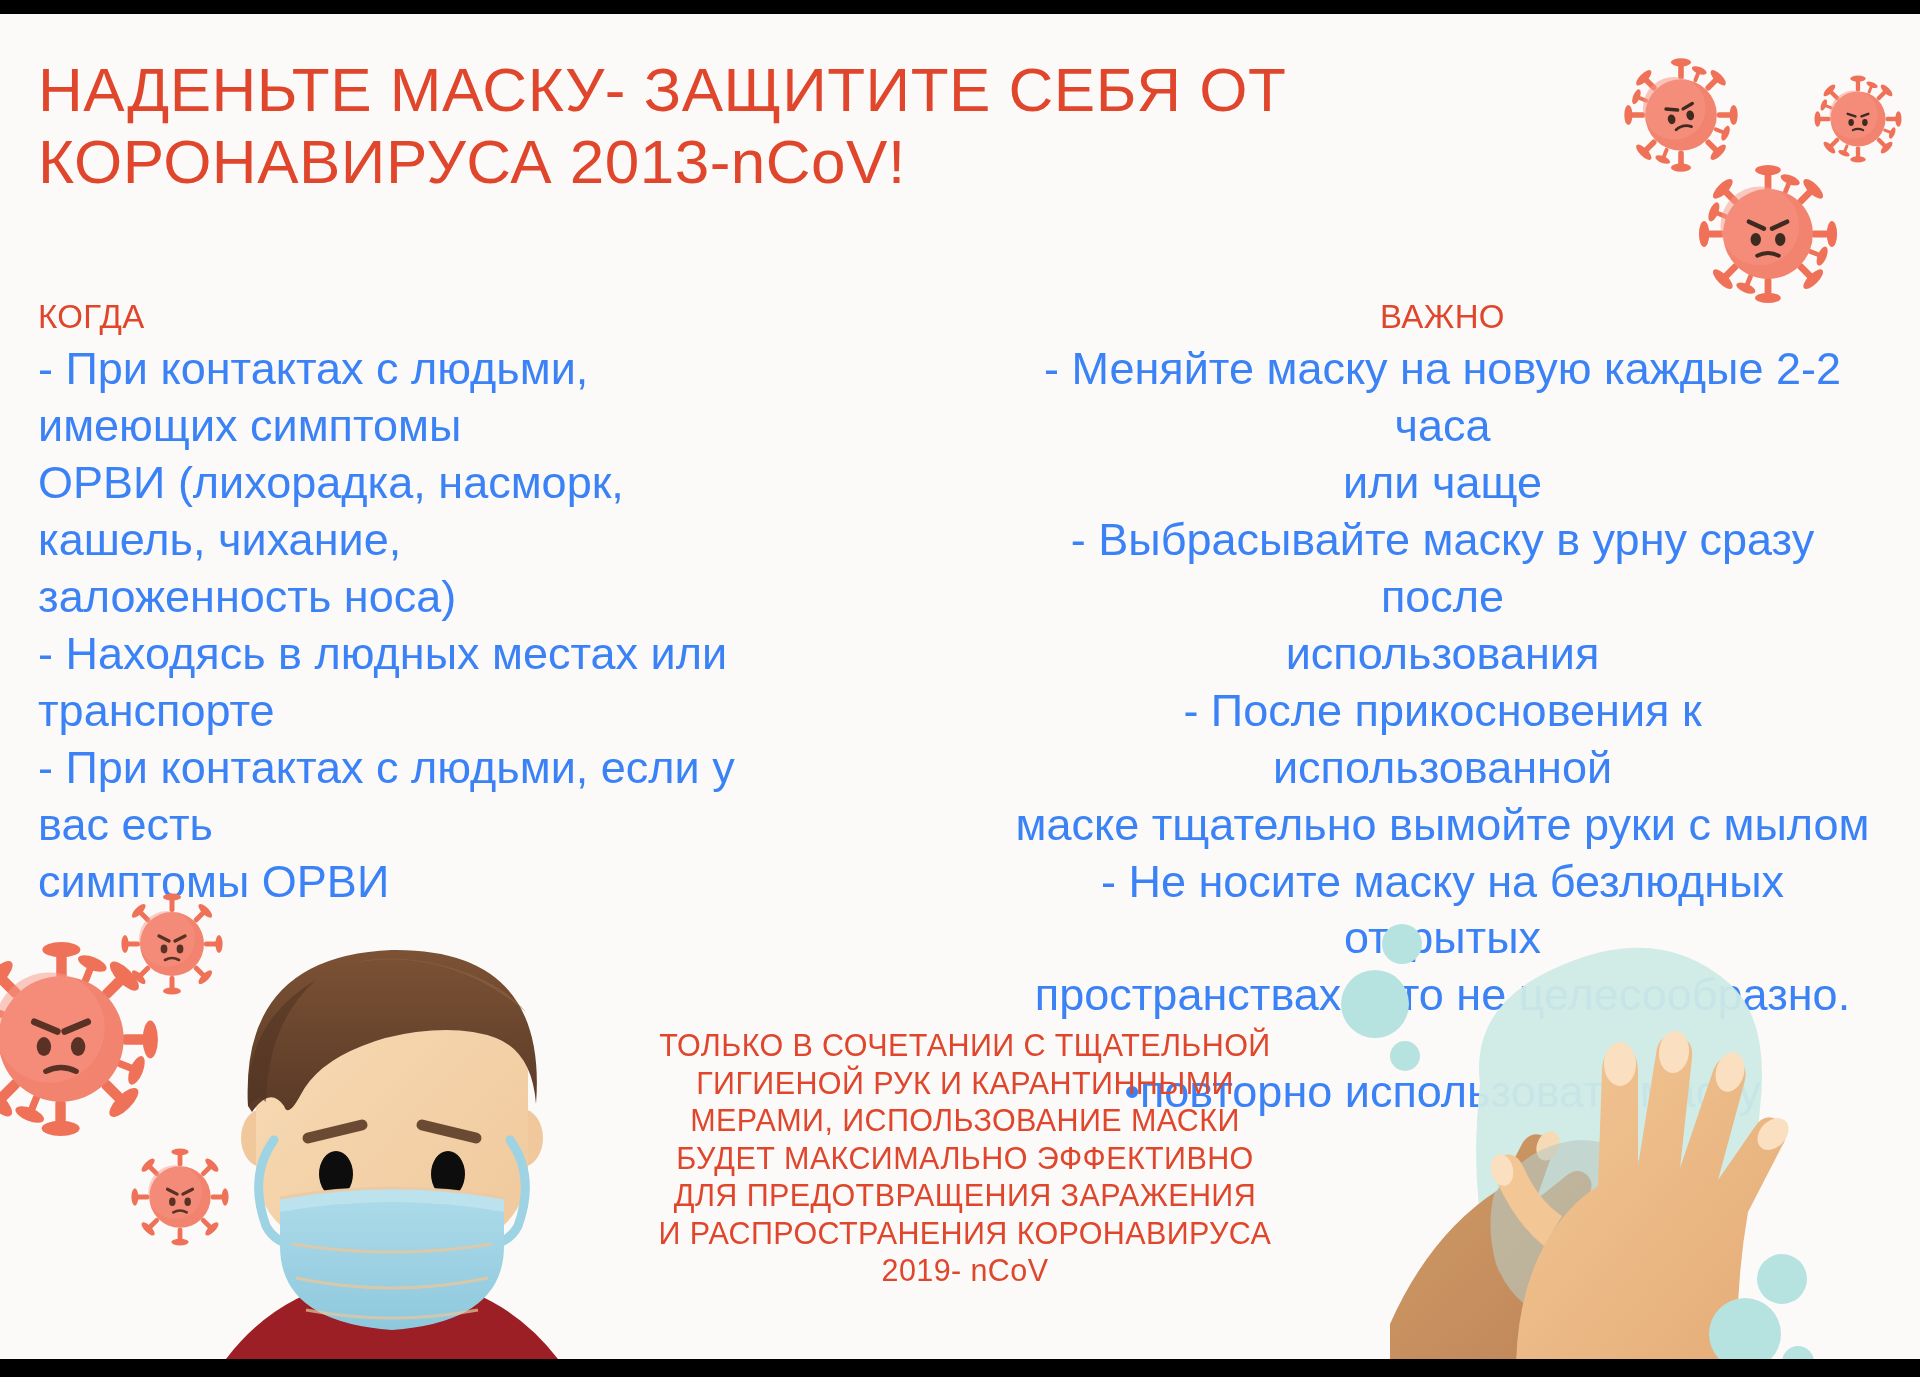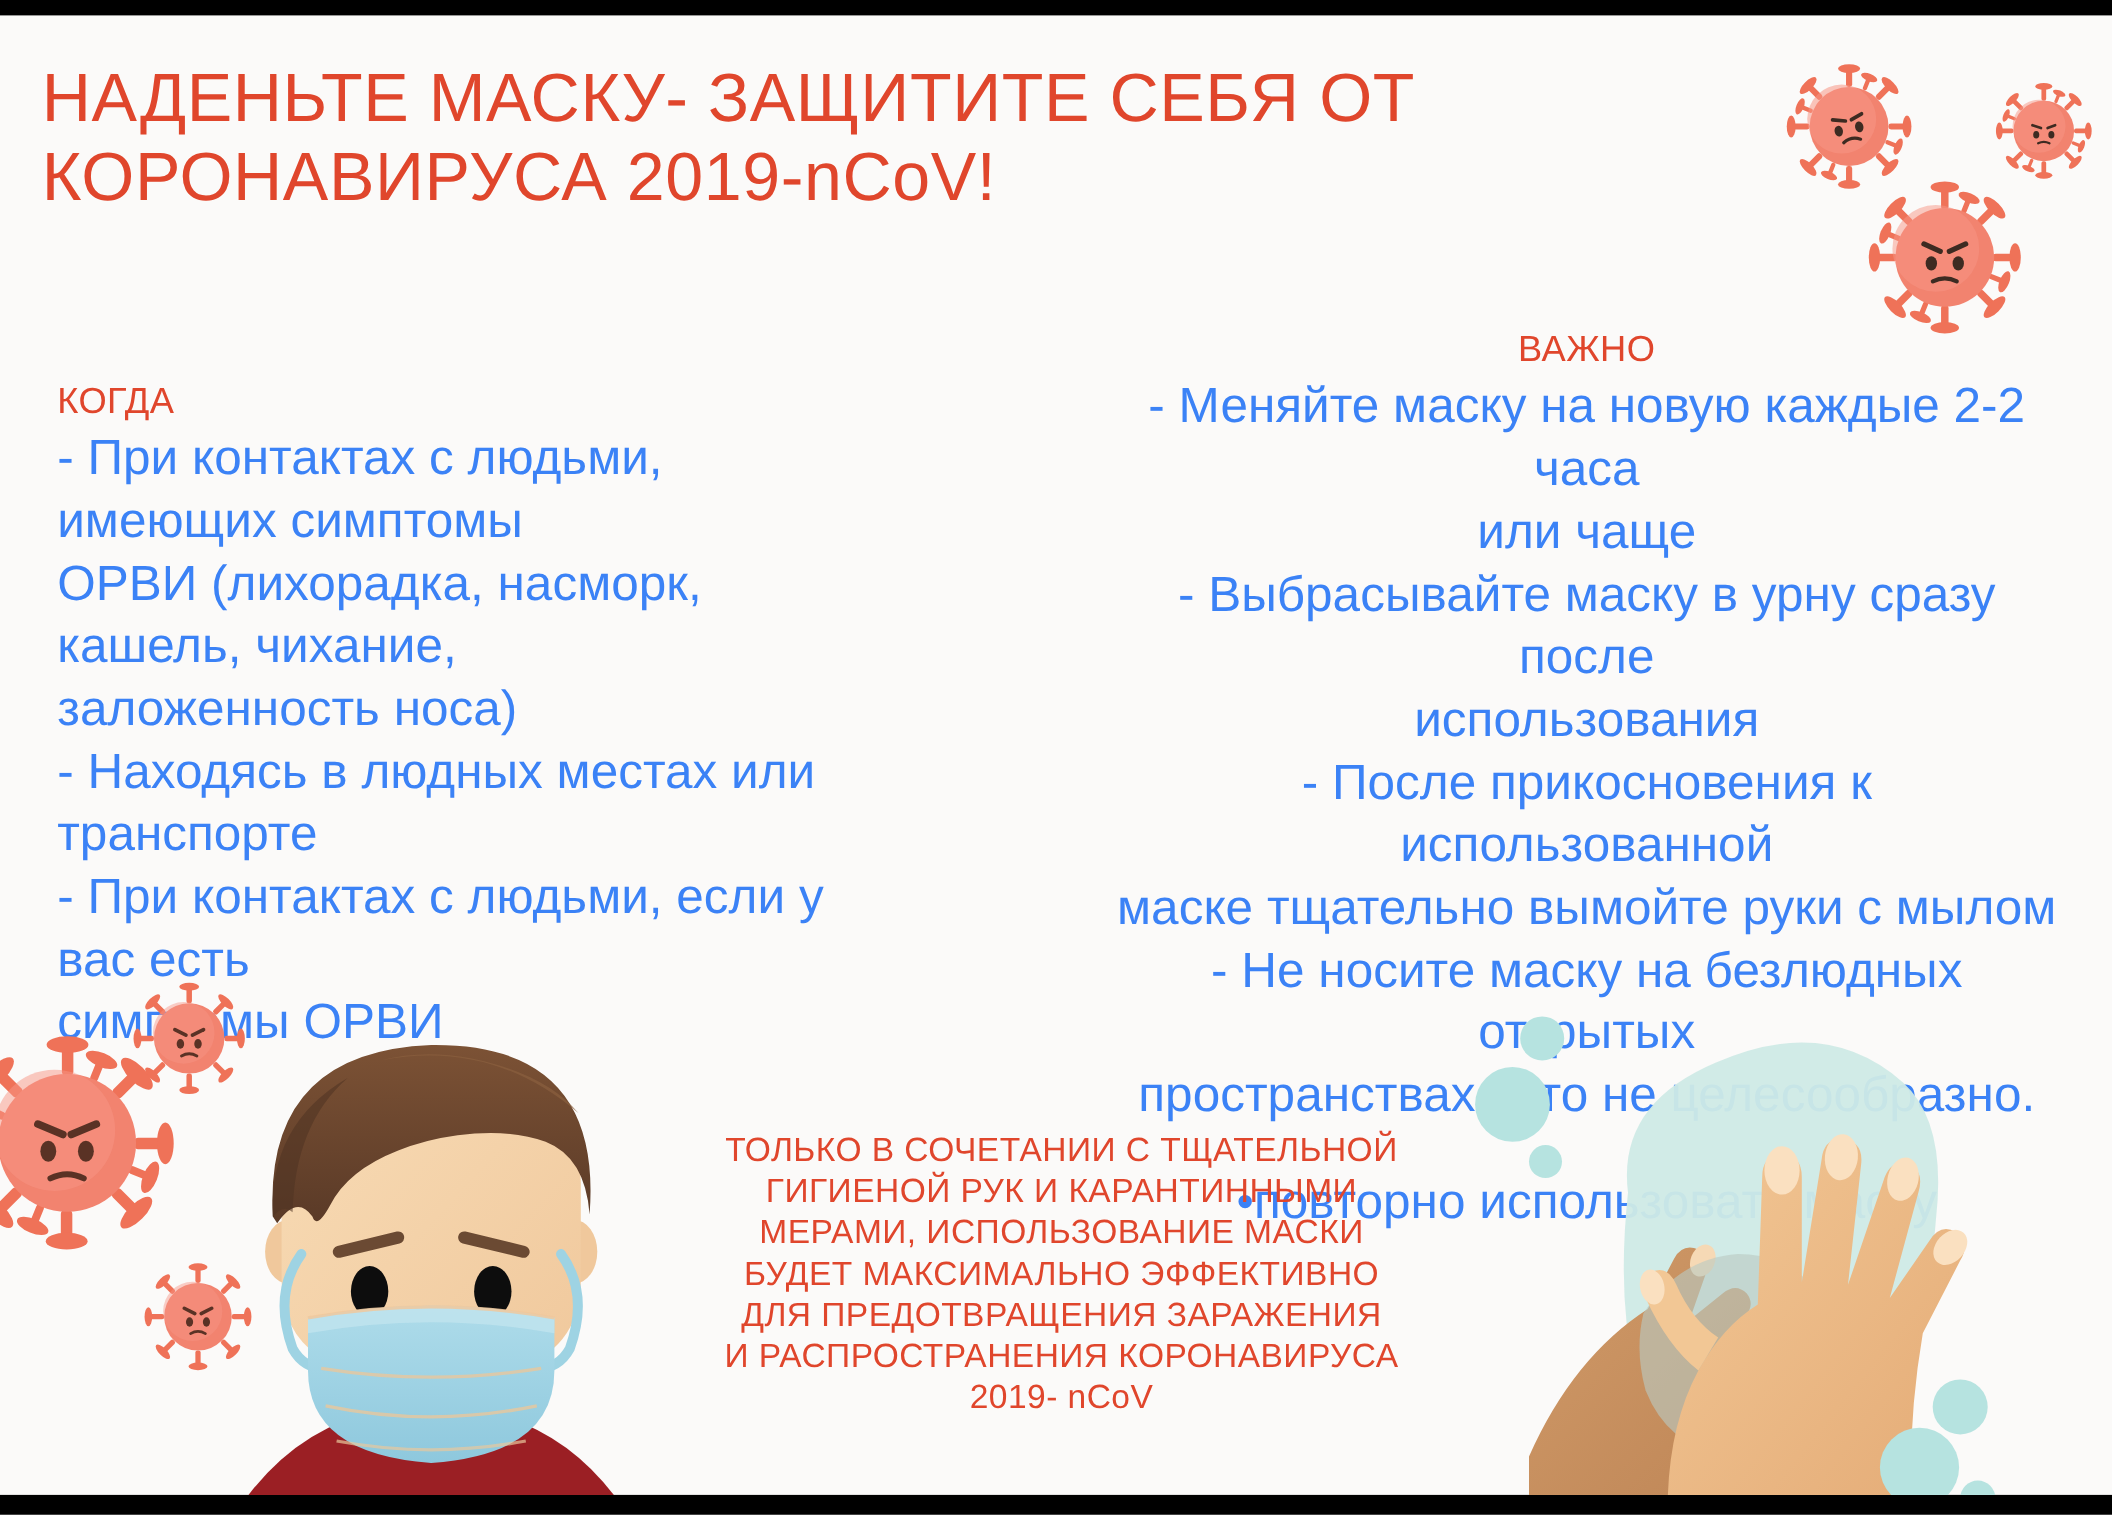--- a/index.html
+++ b/index.html
@@ -21,21 +21,21 @@
     color:#e0462c;
     font-size:62px;
     line-height:1.16;
     font-weight:400;
     letter-spacing:.5px;
     white-space:pre-line;
   }
 
   
   .col{position:absolute;top:282px;}
-  #col-left{left:52px;width:745px;margin-top:47px;}
+  #col-left{left:38px;width:745px;}
   #col-right{left:1010px;width:865px;text-align:center;}
 
   .sec-head{
     color:#e0462c;
     font-size:33px;
     line-height:1.25;
     margin:0 0 4px 0;
     letter-spacing:.4px;
   }
   .body-block{
@@ -67,21 +67,21 @@
   #boy{position:absolute;left:196px;top:912px;width:390px;height:447px;}
   #hands{position:absolute;left:1330px;top:880px;width:600px;height:479px;}
   #boy svg,#hands svg{display:block;width:100%;height:100%;}
 </style>
 </head>
 <body>
 
 <div id="poster">
 
   <div id="title">НАДЕНЬТЕ МАСКУ- ЗАЩИТИТЕ СЕБЯ ОТ
-КОРОНАВИРУСА 2019-nCoV!</div>
+КОРОНАВИРУСА 2013-nCoV!</div>
 
   <div class="virus" style="left:1625px;top:45px;width:112px;height:112px;">
     <svg viewBox="0 0 100 100">
       <g fill="#ef7258">
         <g>
           <rect x="47.5" y="2" width="5" height="16" rx="2"></rect>
             <ellipse cx="50" cy="3" rx="9" ry="3.6"></ellipse>
         </g>
         <g transform="rotate(45 50 50)">
             <rect x="47.5" y="2" width="5" height="16" rx="2"></rect>

